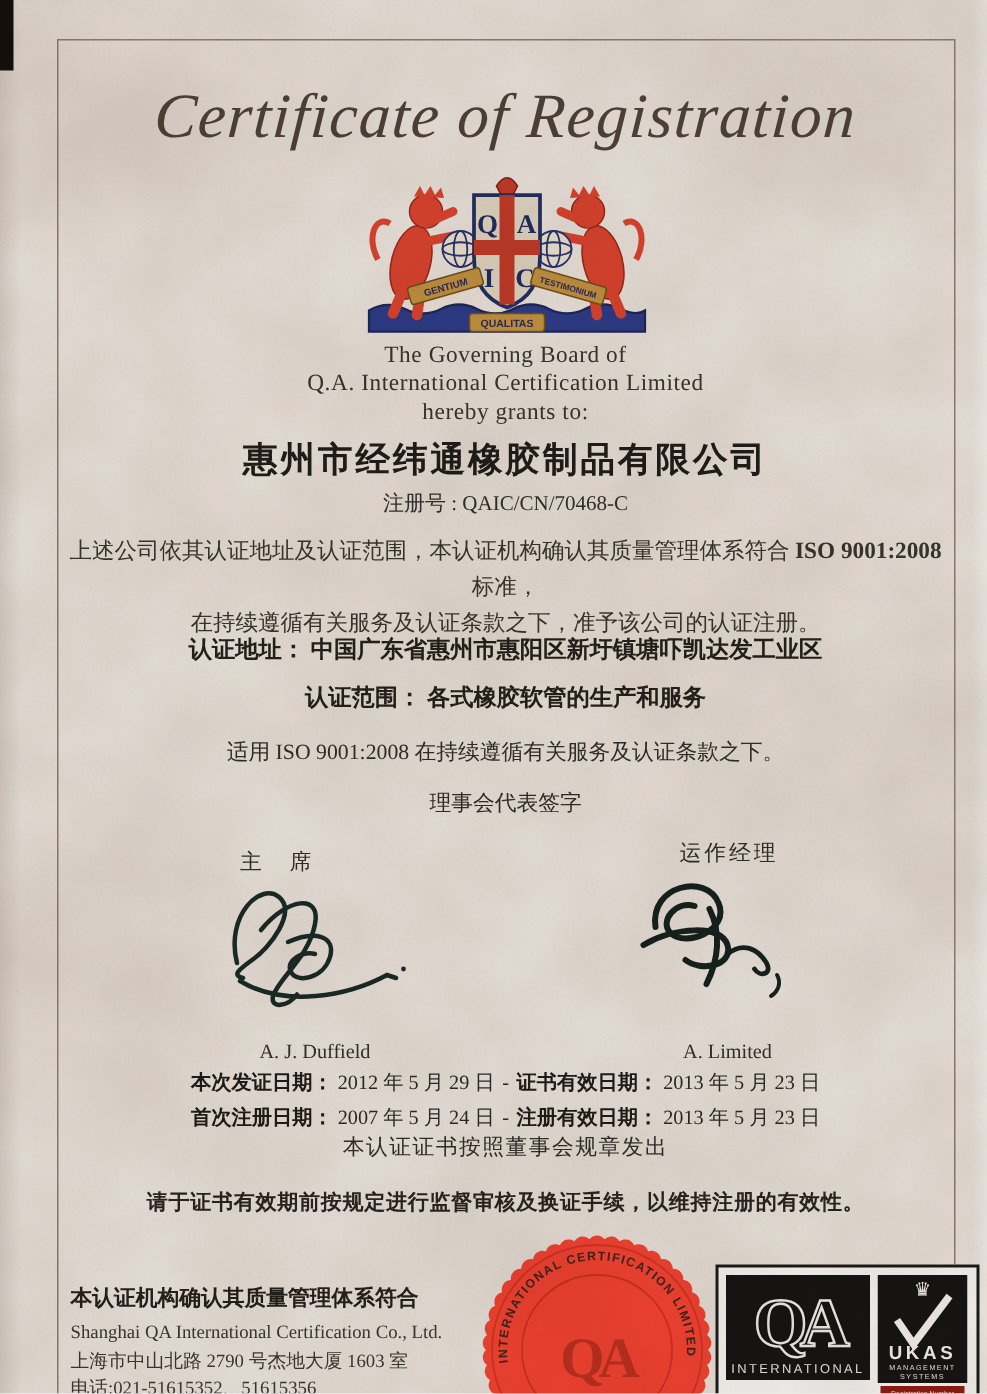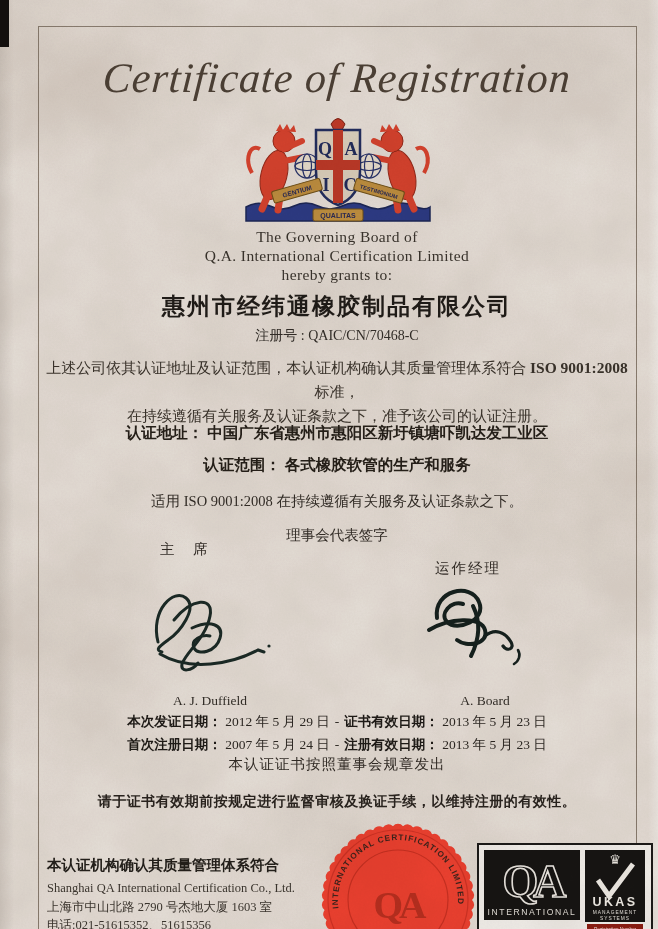--- a/index.html
+++ b/index.html
@@ -149,22 +149,22 @@
 
   <div class="abs addr">
     <span>认证地址： </span><span>中国广东省惠州市惠阳区新圩镇塘吓凯达发工业区</span>
   </div>
   <div class="abs scope">
     <span>认证范围： </span><span>各式橡胶软管的生产和服务</span>
   </div>
   <div class="abs inquiry">适用 ISO 9001:2008 在持续遵循有关服务及认证条款之下。</div>
   <div class="abs sigheading">理事会代表签字</div>
 
-  <div class="sigtitle" style="left:160px;top:540px">主　席</div>
-  <div class="sigtitle" style="left:435px;top:559px">运作经理</div>
+  <div class="sigtitle" style="left:160px;top:565px">主　席</div>
+  <div class="sigtitle" style="left:453px;top:559px">运作经理</div>
 
   <svg class="sig-svg" style="left:140px;top:580px" width="140" height="100" viewBox="0 0 140 100">
     <g fill="none" stroke="#1b2a26" stroke-width="3" stroke-linecap="round">
       <path d="M18,62 C10,30 34,8 46,18 C58,28 40,52 28,60 C20,66 14,70 22,72"></path>
       <path d="M34,40 C52,18 74,16 70,36 C66,58 46,72 42,84 C40,93 52,91 58,83"></path>
       <path d="M52,48 C70,40 84,44 80,58 C76,72 58,76 54,68 C50,60 62,54 70,56"></path>
       <path d="M20,74 C50,92 92,84 118,70 L124,72"></path>
       <circle cx="129" cy="66" r="1.6" fill="#1b2a26" stroke="none"></circle>
     </g>
   </svg>
@@ -172,21 +172,21 @@
     <g fill="none" stroke="#16211e" stroke-width="4" stroke-linecap="round">
       <path d="M22,40 C18,12 56,4 64,24 C72,42 42,54 32,44 C24,36 36,22 48,26"></path>
       <path d="M14,52 C34,40 66,38 70,52 C74,66 52,70 42,62"></path>
       <path d="M58,28 C66,44 64,62 56,78"></path>
       <path d="M70,58 C80,50 90,54 96,64 C100,71 92,74 88,68" stroke-width="3.2"></path>
       <path d="M103,72 C106,77 104,83 99,86" stroke-width="2.6"></path>
     </g>
   </svg>
 
   <div class="signame" style="left:150px;top:680px;width:120px;text-align:center">A. J. Duffield</div>
-  <div class="signame" style="left:430px;top:680px;width:110px;text-align:center">A. Board</div>
+  <div class="signame" style="left:430px;top:680px;width:110px;text-align:center">A. Limited</div>
 
   <div class="abs dates d1">
     <b>本次发证日期： </b><span>2012 年 5 月 29 日</span><span class="sep">-</span><b>证书有效日期： </b><span>2013 年 5 月 23 日</span>
   </div>
   <div class="abs dates d2">
     <b>首次注册日期： </b><span>2007 年 5 月 24 日</span><span class="sep">-</span><b>注册有效日期： </b><span>2013 年 5 月 23 日</span>
   </div>
   <div class="abs dstmt">本认证证书按照董事会规章发出</div>
 
   <div class="abs notice">请于证书有效期前按规定进行监督审核及换证手续，以维持注册的有效性。</div>

